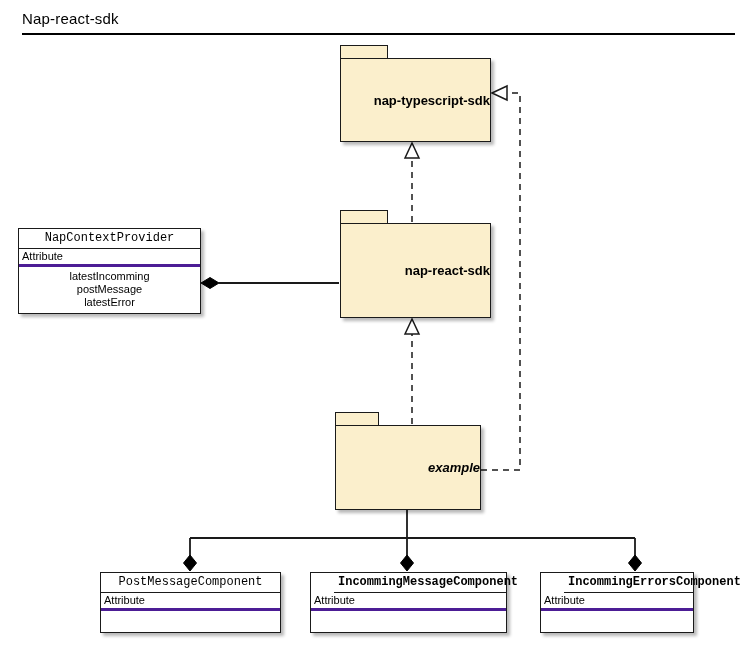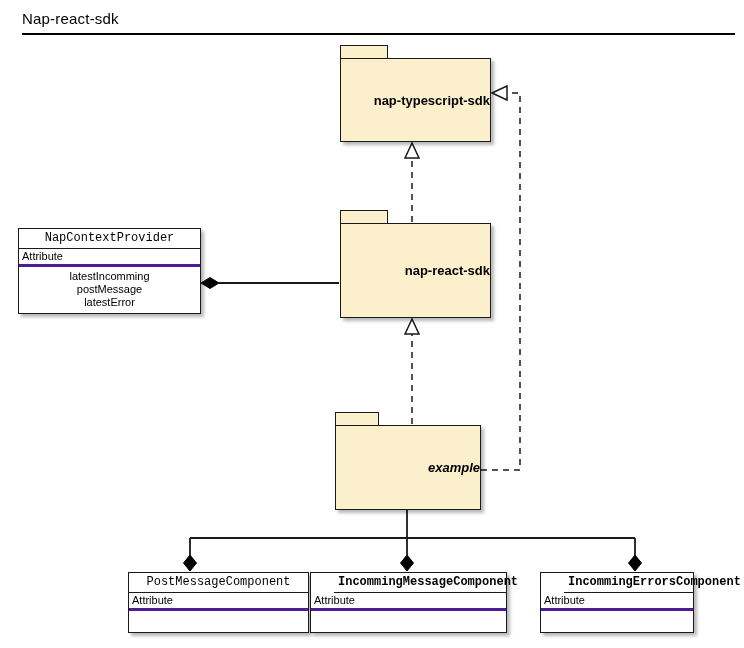--- a/index.html
+++ b/index.html
@@ -118,21 +118,21 @@
 <div class="cls" style="left:18px; top:228px; width:183px;">
   <div class="cls-name">NapContextProvider</div>
   <div class="cls-section">Attribute</div>
   <div class="cls-members">
     <div>latestIncomming</div>
     <div>postMessage</div>
     <div>latestError</div>
   </div>
 </div>
 
-<div class="cls" style="left:100px; top:572px; width:181px;margin-left:28px;">
+<div class="cls" style="left:100px; top:572px; width:181px;">
   <div class="cls-name">PostMessageComponent</div>
   <div class="cls-section">Attribute</div>
   <div class="cls-empty"></div>
 </div>
 
 <div class="cls" style="left:310px; top:572px; width:197px;">
   <div class="cls-name bold">IncommingMessageComponent</div>
   <div class="cls-section">Attribute</div>
   <div class="cls-empty"></div>
 </div>

